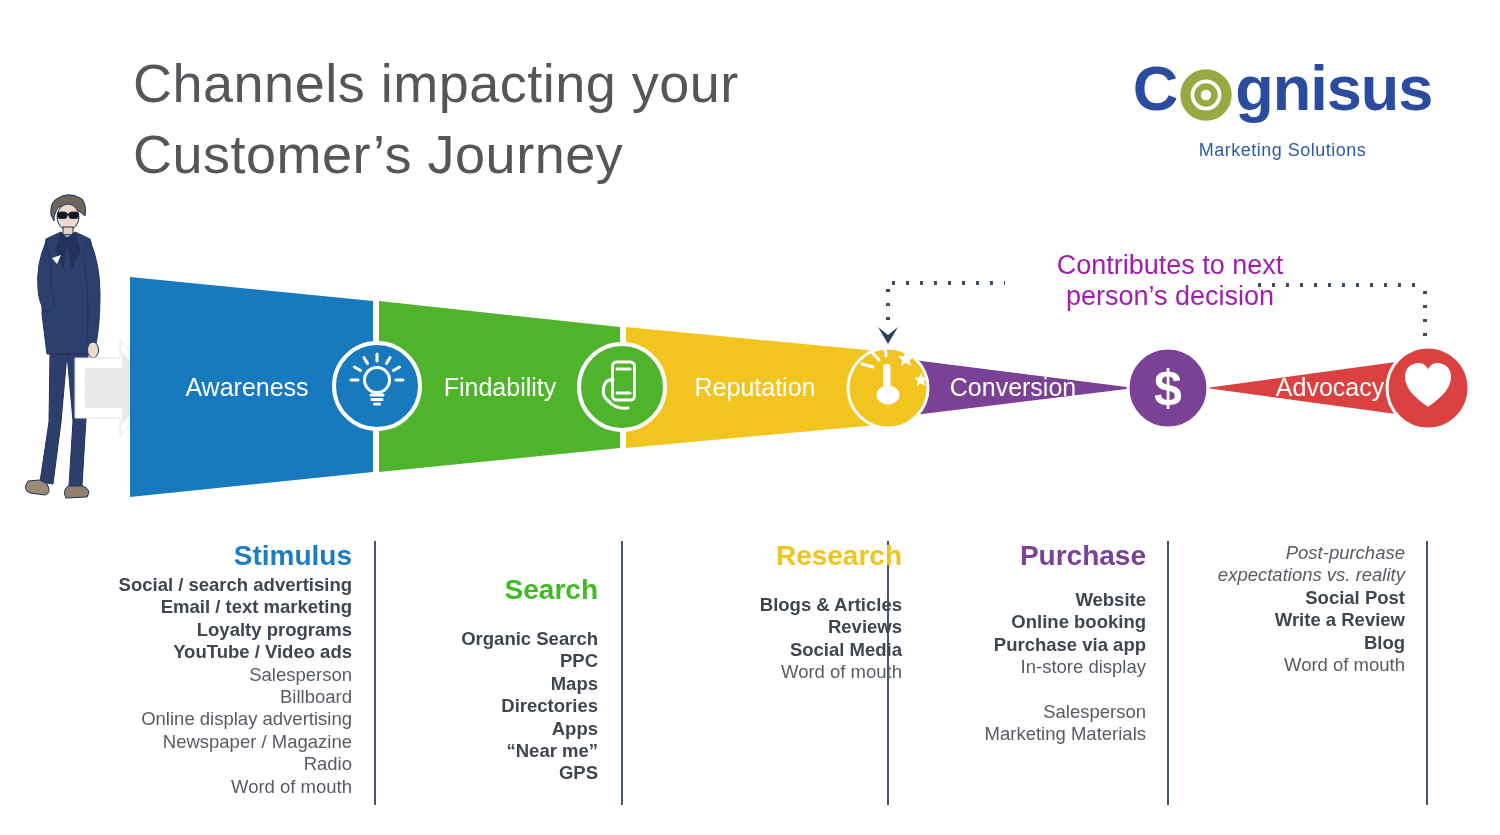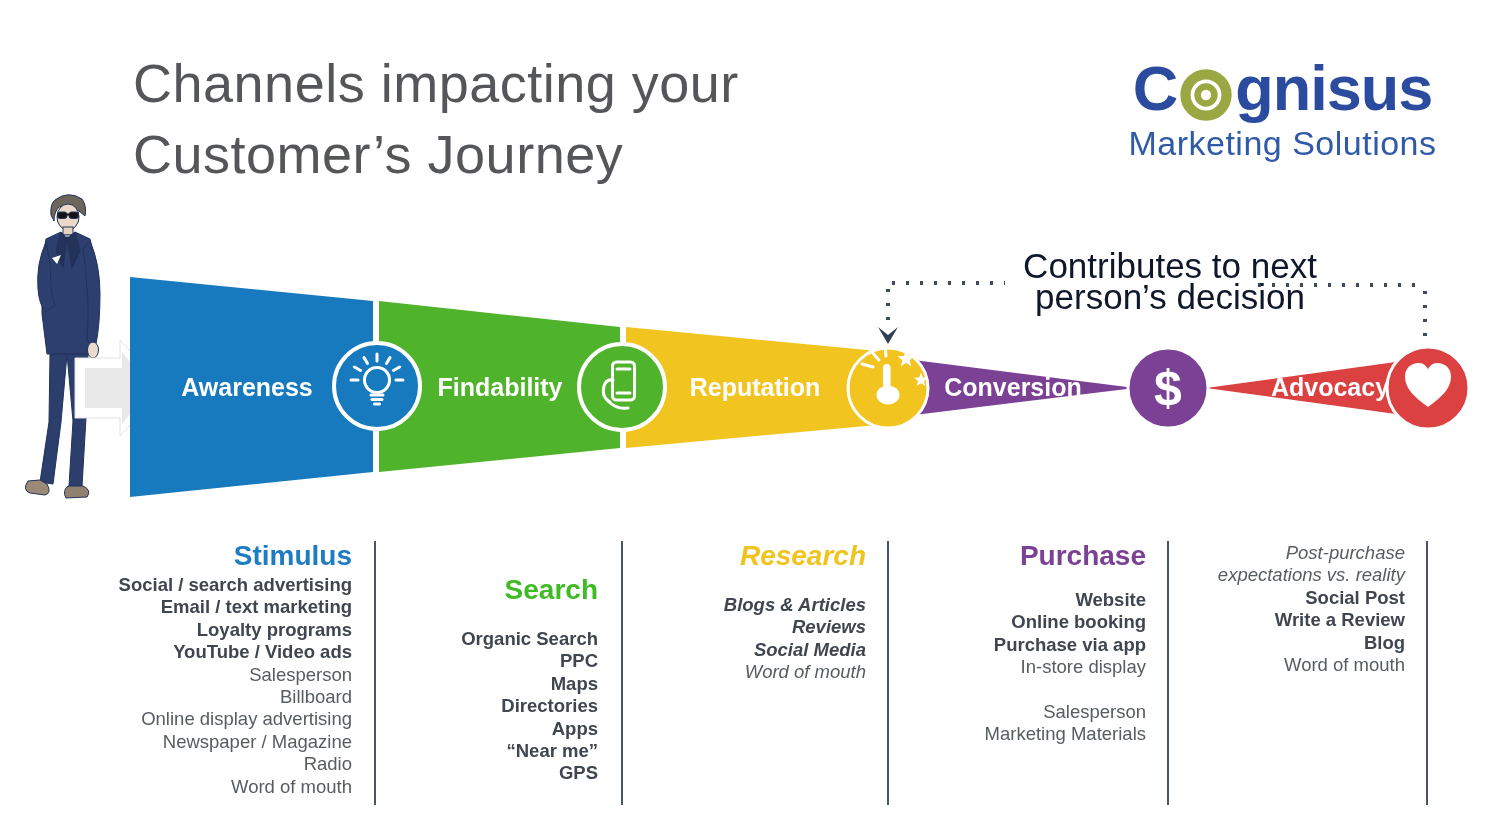--- a/index.html
+++ b/index.html
@@ -7,35 +7,35 @@
               font-family:"Liberation Sans", sans-serif; }
   .stage-wrap { position:absolute; left:0; top:0; width:1500px; height:585px; }
 
   .page-title { position:absolute; left:133px; top:48px; font-size:54px; line-height:71px;
                 color:#55565A; letter-spacing:.5px; font-weight:400; }
 
   .logo { position:absolute; left:1110px; top:52px; width:345px; text-align:center; }
   .logo-row { display:flex; align-items:center; justify-content:center; }
   .logo-text { font-size:63px; font-weight:bold; letter-spacing:-1px; color:#2B4C9E; }
   .logo-target { margin:14px 1px 0 1px; }
-  .logo-sub { font-size:34px; color:#2E5AA8; margin-top:0px; letter-spacing:.5px; }
+  .logo-sub { font-size:18px; color:#2E5AA8; margin-top:16px; letter-spacing:.5px; }
 
   .funnel-svg { position:absolute; left:0; top:0; }
 
   .stage-label { position:absolute; top:373px; transform:translateX(-50%); color:#ffffff;
-                 font-size:25px; white-space:nowrap;font-weight:bold; }
+                 font-size:25px; white-space:nowrap; }
 
   .annotation { position:absolute; left:1018px; top:250px; width:304px; text-align:center;
-                font-size:35px; line-height:31px; color:#0f172a; }
+                font-size:27px; line-height:31px; color:#a21caf; }
 
   .divider { position:absolute; top:541px; width:2px; height:264px; background:#46566B; }
   .d0{left:374px;} .d1{left:621px;} .d2{left:887px;} .d3{left:1167px;} .d4{left:1426px;}
 
   .journey-column { position:absolute; top:540px; width:340px; text-align:right; }
-  .c0{right:1148px;} .c1{right:902px;margin-top:34px;} .c2{right:634px;font-style:italic;} .c3{right:354px;} .c4{right:95px;}
+  .c0{right:1148px;} .c1{right:902px;margin-top:34px;} .c2{right:598px;} .c3{right:354px;} .c4{right:95px;}
   .col-title { font-size:28px; font-weight:bold; }
   .col-items { margin-top:2px; font-size:18.5px; line-height:22.4px; }
   .c1 .col-items, .c2 .col-items { margin-top:22px; }
   .c3 .col-items { margin-top:17px; }
   .c4 .col-items { }
   .it-b { font-weight:bold; color:#3F4650; }
   .it-r { color:#575C63; }
   .it-i { font-style:italic; color:#575C63; }
   .it-blank { height:22.4px; }
 </style>

